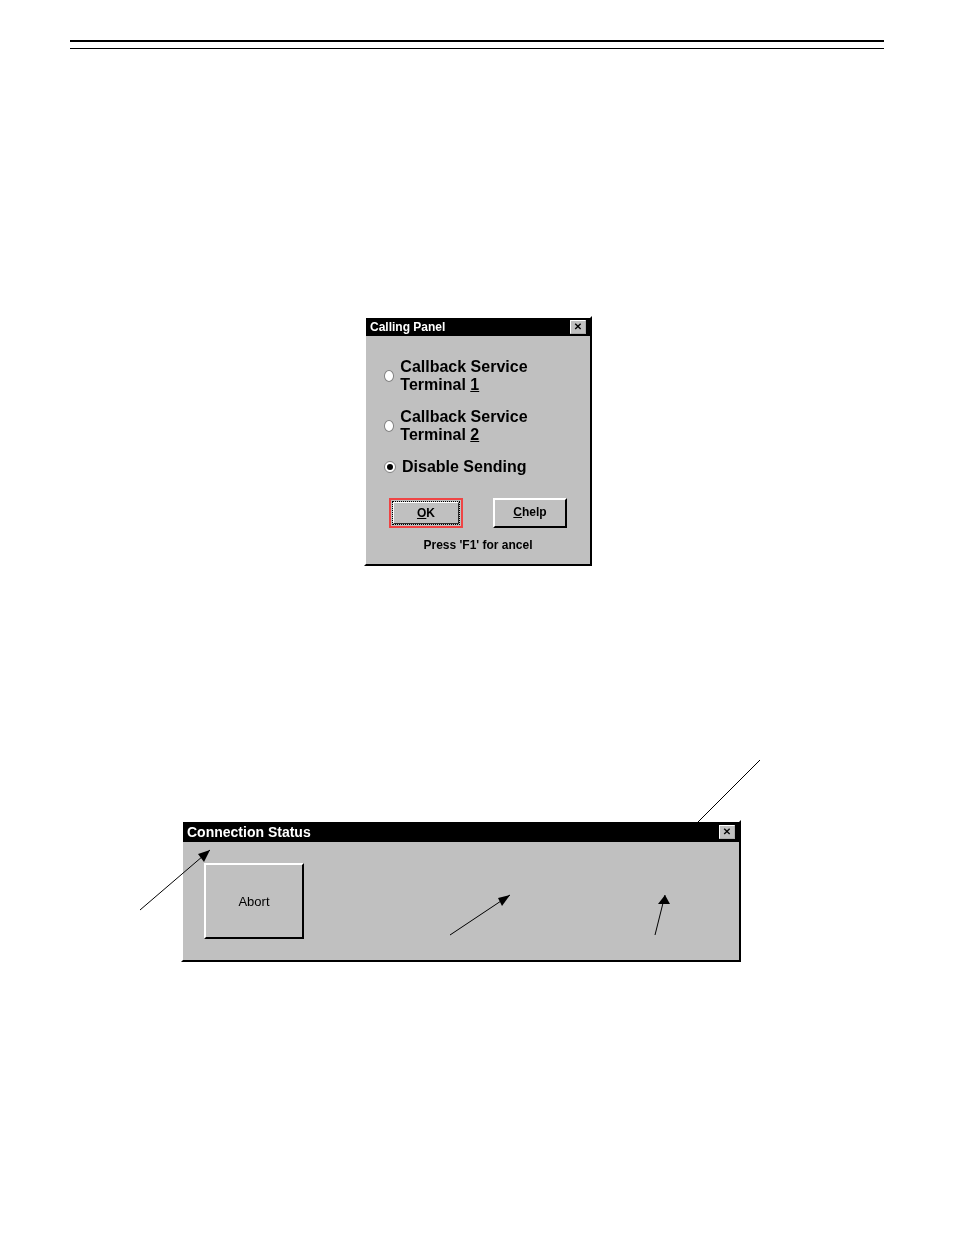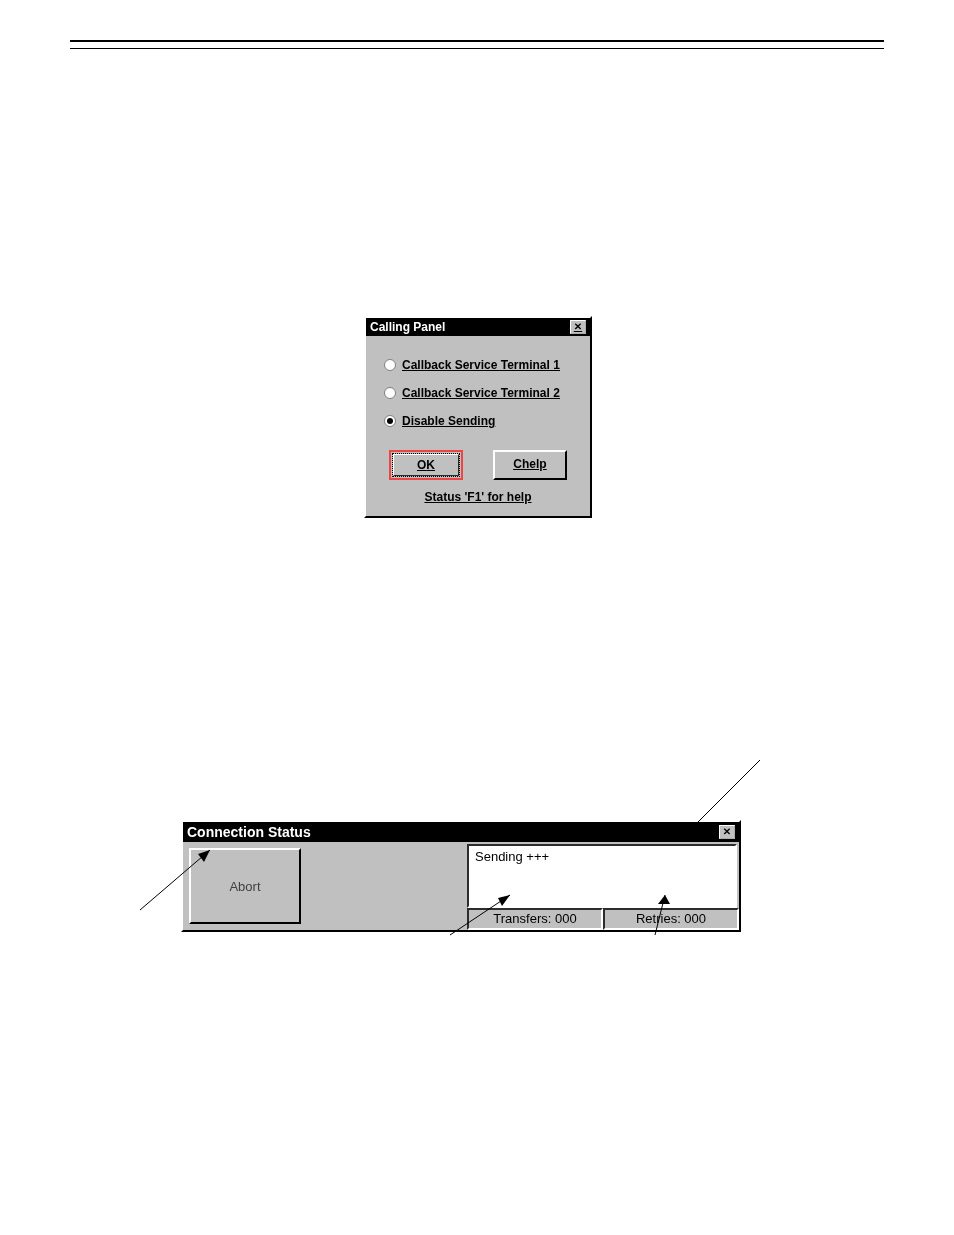--- a/index.html
+++ b/index.html
@@ -28,21 +28,20 @@
   }
   .dialog1 {
     position: absolute;
     left: 364px;
     top: 316px;
     width: 228px;
     background: #c0c0c0;
     border: 2px outset #fff;
     border-right-color: #404040;
     border-bottom-color: #404040;
-    text-decoration: underline;
   }
   .titlebar {
     background: #000;
     color: #fff;
     font-size: 12px;
     font-weight: bold;
     padding: 2px 4px;
     display: flex;
     align-items: center;
     justify-content: space-between;
@@ -59,21 +58,21 @@
     font-weight: bold;
     color: #000;
     line-height: 1;
   }
   .dialog1-body {
     padding: 14px 14px 12px 14px;
   }
   .radio-row {
     display: flex;
     align-items: center;
-    font-size: 12px;
+    font-size: 16px;
     font-weight: bold;
     margin: 8px 0 14px 4px;
     color: #000;
   }
   .radio {
     width: 12px;
     height: 12px;
     border: 1px solid #808080;
     border-radius: 50%;
     background: #fff;
@@ -150,33 +149,33 @@
     padding: 2px 4px;
     display: flex;
     align-items: center;
     justify-content: space-between;
   }
   .d2-body {
     display: flex;
     align-items: stretch;
   }
   .abort-btn {
-    width: 112px;
+    width: 100px;
     min-height: 76px;
-    margin: 6px;
+    margin: 21px;
     background: #c0c0c0;
     border: 2px outset #fff;
     border-right-color: #404040;
     border-bottom-color: #404040;
     display: flex;
     align-items: center;
     justify-content: center;
     font-size: 13px;
     font-weight: normal;
-    color: #404040;
+    color: #000000;
   }
   .spacer-col {
     width: 160px;
   }
   .right-col {
     flex: 1;
     display: flex;
     flex-direction: column;
   }
   .msg-box {
@@ -235,41 +234,34 @@
         <span>Disable Sending</span>
       </div>
       <div class="btn-row">
         <div class="btn default">
           <span class="inner"><span class="underline">O</span><span>K</span></span>
         </div>
         <div class="btn">
           <span class="underline">C</span><span>help</span>
         </div>
       </div>
-      <div class="hint">Status 'F1' for help</div>
+      <div class="hint">Press 'F1' for ancel</div>
     </div>
   </div>
 
   <div class="dialog2">
     <div class="titlebar2">
       <span>Connection Status</span>
       <span class="closebtn">✕</span>
     </div>
     <div class="d2-body">
       <div class="abort-btn">
         <span>Abort</span>
       </div>
       <div class="spacer-col"></div>
-      <div class="right-col">
-        <div class="msg-box">Sending +++</div>
-        <div class="status-row">
-          <div class="status-cell">Transfers: 000</div>
-          <div class="status-cell">Retries: 000</div>
-        </div>
-      </div>
     </div>
   </div>
 
   <svg class="arrow-svg" style="left:650px; top:760px;" width="120" height="100">
     <line x1="110" y1="0" x2="30" y2="80" stroke="#000" stroke-width="1"></line>
     <polygon points="30,80 40,70 34,66" fill="#000"></polygon>
   </svg>
   <svg class="arrow-svg" style="left:140px; top:840px;" width="100" height="80">
     <line x1="0" y1="70" x2="70" y2="10" stroke="#000" stroke-width="1"></line>
     <polygon points="70,10 58,14 64,22" fill="#000"></polygon>

